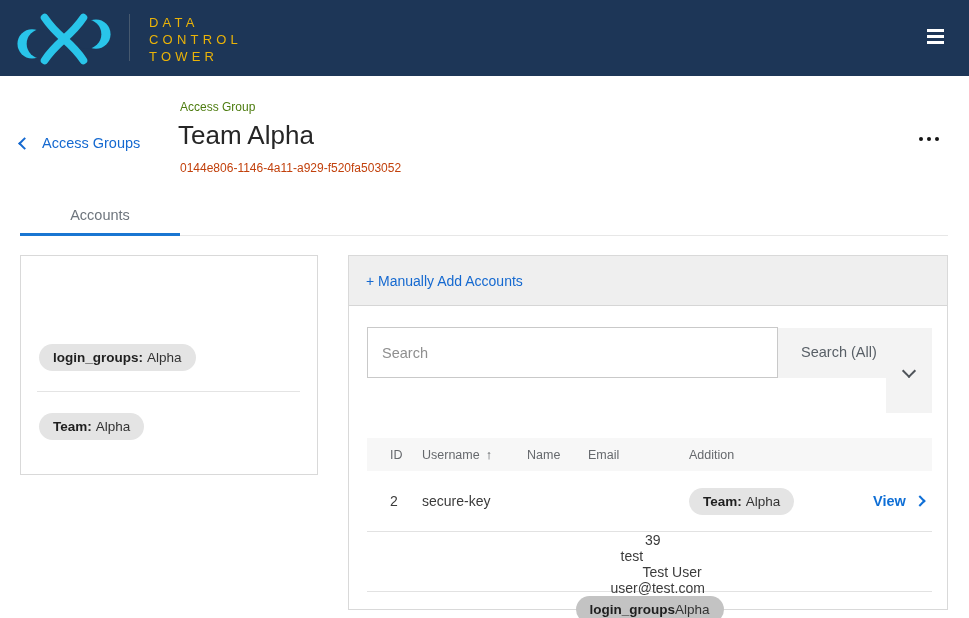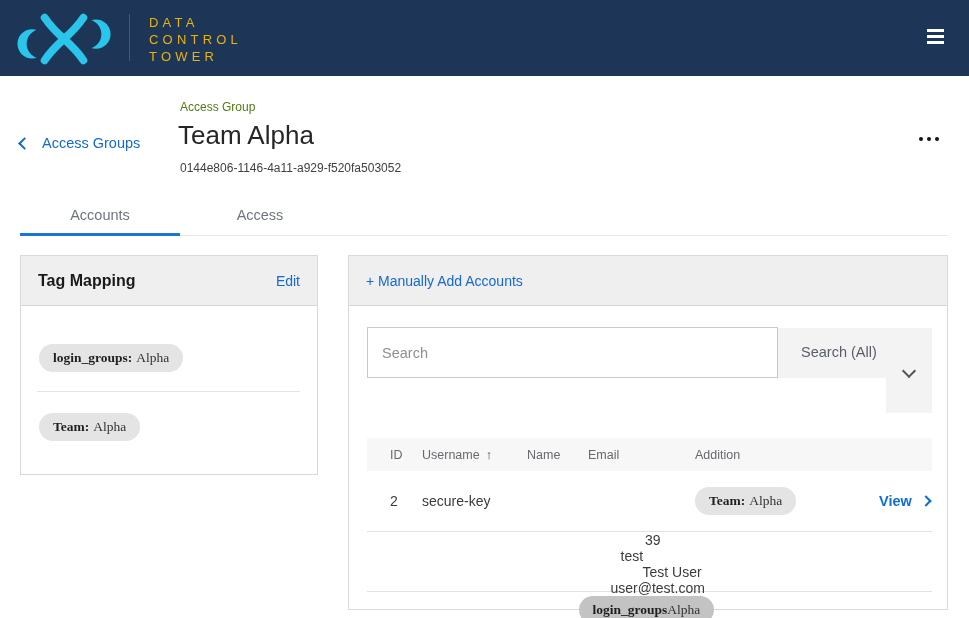--- a/index.html
+++ b/index.html
@@ -17,21 +17,21 @@
     background:none; border:none; cursor:pointer; }
   .hamburger .bar { display:block; width:17px; height:3px; background:#ffffff; margin:0 0 3px 0; }
 
   
   .back-link { position:absolute; left:20px; top:135px; display:flex; align-items:center;
     color:#1569d0; font-size:14.5px; text-decoration:none; cursor:pointer; }
   .chev-left { width:9px; height:9px; border-left:2px solid #1569d0; border-bottom:2px solid #1569d0;
     transform:rotate(45deg); margin-right:13px; }
   .breadcrumb { position:absolute; left:180px; top:100px; font-size:12px; color:#4d7c0f; }
   .page-title { position:absolute; left:178px; top:120px; font-size:26px; font-weight:400; color:#262626; }
-  .uuid { position:absolute; left:180px; top:161px; font-size:12px; color:#404040; }
+  .uuid { position:absolute; left:180px; top:161px; font-size:12px; color:#c2410c; }
   .more-btn { position:absolute; left:915px; top:133px; background:none; border:none;
     cursor:pointer; display:flex; gap:4px; padding:4px; }
   .more-btn .dot { width:4px; height:4px; border-radius:50%; background:#141414; }
 
   
   .tabs { position:absolute; left:20px; top:199px; width:928px; height:37px;
     border-bottom:1px solid #e7e7e7; display:flex; }
   .tab { position:relative; width:160px; text-align:center; padding-top:8px;
     font-size:14.5px; color:#6e757d; cursor:pointer; }
   .tab.active::after { content:""; position:absolute; left:0; right:0; bottom:-1px; height:3px;
@@ -41,21 +41,21 @@
   .card { position:absolute; background:#fff; border:1px solid #d9d9d9; }
   .card-tags { left:20px; top:255px; width:298px; height:220px; }
   .card-accounts { left:348px; top:255px; width:600px; height:355px; }
   .card-head { height:50px; background:#efefef; border-bottom:1px solid #d6d6d6;
     display:flex; align-items:center; justify-content:space-between; padding:0 17px; }
   .card-title { font-size:16px; font-weight:bold; color:#1a1a1a; }
   .head-link { font-size:14px; color:#1569d0; text-decoration:none; cursor:pointer; }
 
   
   .pill { display:inline-flex; align-items:center; background:#e4e4e4; border-radius:15px;
-    padding:6px 14px; font-size:13.5px; color:#333; white-space:nowrap;font-family:Liberation Serif, serif; }
+    padding:6px 14px; font-size:13.5px; color:#333; white-space:nowrap; }
   .pill-key { font-weight:bold; color:#1f1f1f; }
   .pill-val { margin-left:4px; }
   .pill[data-variant="dark"] { background:#c3c3c3; }
   .pill[data-variant="dark"] .pill-val { margin-left:0; }
 
   .tag-item-1 { position:absolute; left:18px; top:88px; }
   .tags-hr { position:absolute; left:16px; right:17px; top:135px; border-top:1px solid #e4e4e4; }
   .tag-item-2 { position:absolute; left:18px; top:157px; }
 
   
@@ -74,21 +74,21 @@
   .table { position:absolute; left:18px; top:182px; width:565px; }
   .thead { height:33px; background:#f7f7f7; display:flex; align-items:center;
     padding-left:23px; font-size:12.5px; color:#66696d; }
   .trow { height:61px; display:flex; align-items:center; padding-left:23px;
     font-size:14px; color:#3b3b3b; border-bottom:1px solid #e2e2e2; }
   .trow.r2 { height:60px;flex-direction:column; }
   .col-id { width:32px; }
   .col-user { width:81px; display:flex; align-items:center; }
   .col-name { width:61px; white-space:nowrap;margin-left:24px; }
   .col-email { width:101px; white-space:nowrap; }
-  .col-add { width:171px;margin-left:6px; }
+  .col-add { width:171px; }
   .col-action { flex:1;margin-left:13px; }
   .sort-icon { margin-left:6px; color:#494d51; font-weight:bold; font-size:13px; }
   .view-link { display:inline-flex; align-items:center; gap:10px; color:#0f6fd6;
     font-weight:bold; font-size:14.5px; text-decoration:none; cursor:pointer; }
   .chev-right { width:8px; height:8px; border-top:2.5px solid #0f6fd6; border-right:2.5px solid #0f6fd6;
     transform:rotate(45deg); }
 </style>
 </head>
 <body>
 
@@ -124,28 +124,23 @@
 <div class="uuid">0144e806-1146-4a11-a929-f520fa503052</div>
 
 <button class="more-btn" aria-label="more options">
   <span class="dot"></span>
   <span class="dot"></span>
   <span class="dot"></span>
 </button>
 
 <nav class="tabs">
   <div class="tab active">Accounts</div>
-  <div class="tab">Access</div>
 </nav>
 
 <section class="card card-tags">
-  <div class="card-head">
-    <span class="card-title">Tag Mapping</span>
-    <a class="head-link">Edit</a>
-  </div>
   <div class="pill tag-item-1">
     <span class="pill-key">login_groups:</span>
     <span class="pill-val">Alpha</span>
   </div>
   <div class="tags-hr"></div>
   <div class="pill tag-item-2">
     <span class="pill-key">Team:</span>
     <span class="pill-val">Alpha</span>
   </div>
 </section>

